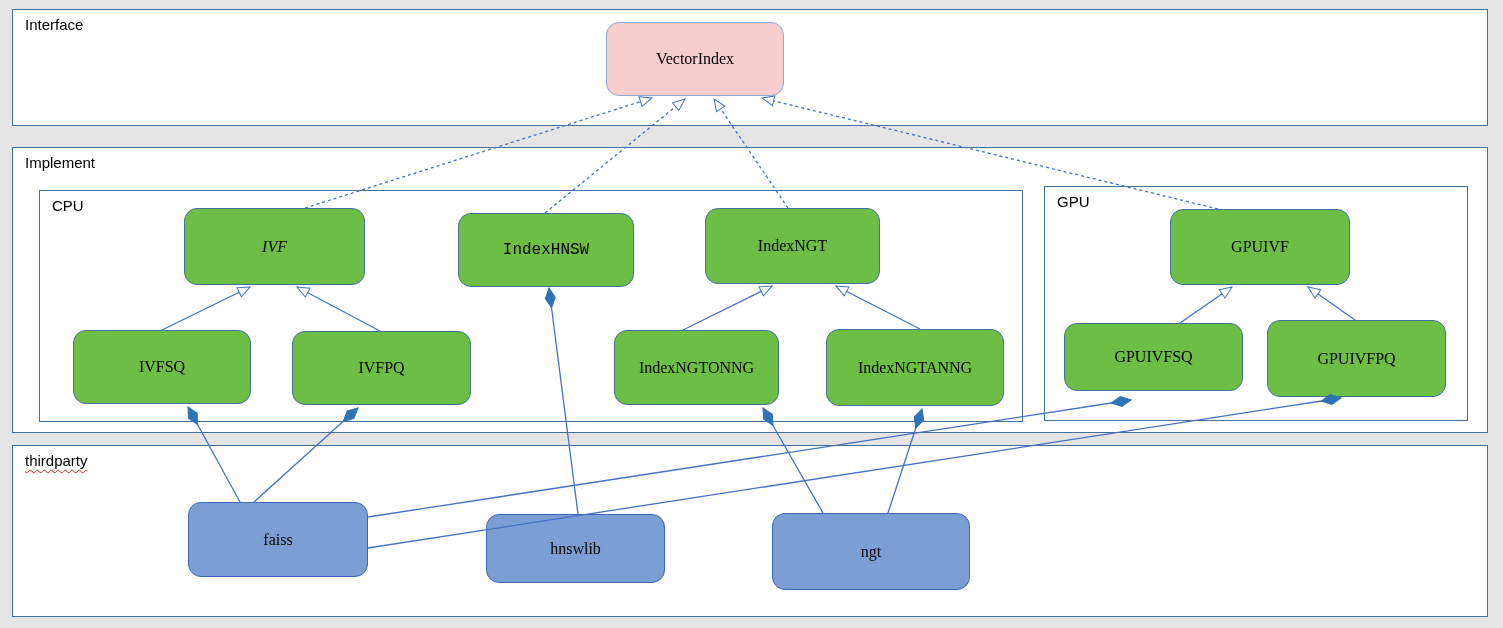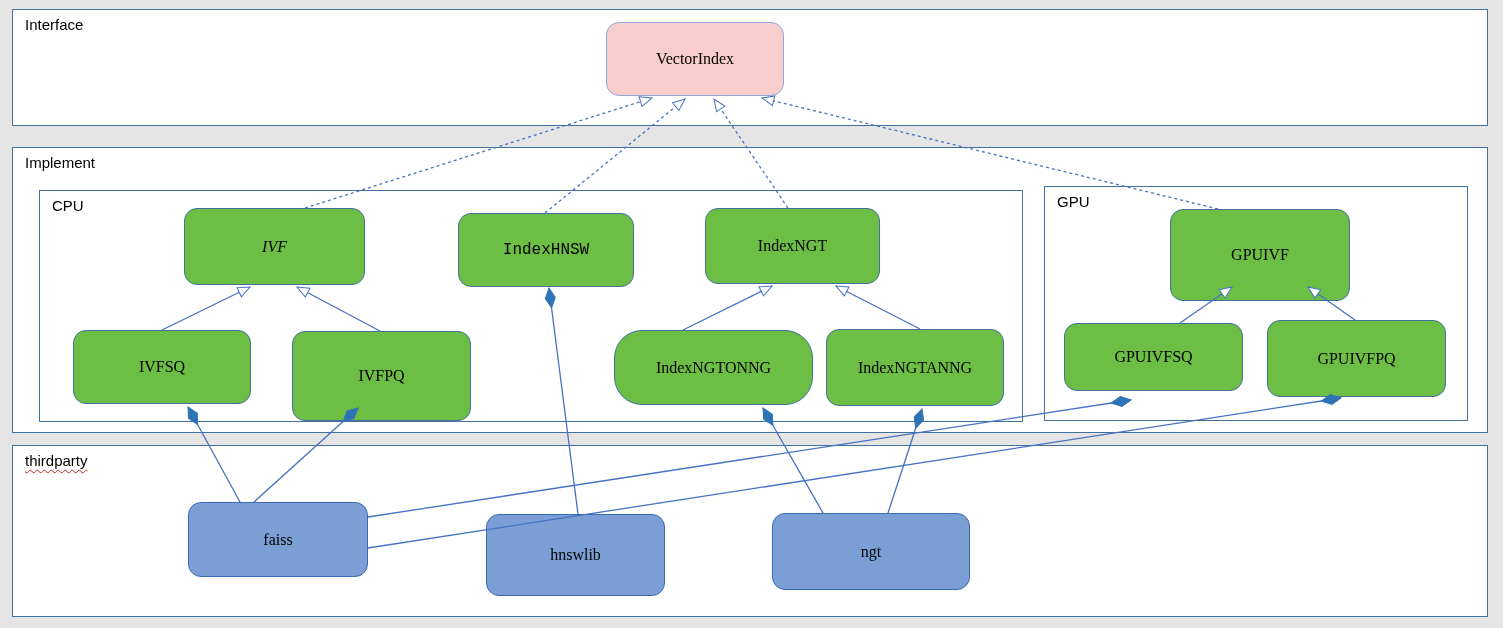--- a/index.html
+++ b/index.html
@@ -46,28 +46,28 @@
   #c-implement {left:12px;  top:147px; width:1476px; height:286px;}
   #c-cpu       {left:39px;  top:190px; width:984px;  height:232px;}
   #c-gpu       {left:1044px;top:186px; width:424px;  height:235px;}
   #c-thirdparty{left:12px;  top:445px; width:1476px; height:172px;}
 
   #n-vectorindex {left:606px; top:22px;  width:178px; height:74px;}
   #n-ivf         {left:184px; top:208px; width:181px; height:77px;font-style:italic;}
   #n-indexhnsw   {left:458px; top:213px; width:176px; height:74px;font-family:Liberation Mono, monospace;}
   #n-indexngt    {left:705px; top:208px; width:175px; height:76px;}
   #n-ivfsq       {left:73px;  top:330px; width:178px; height:74px;}
-  #n-ivfpq       {left:292px; top:331px; width:179px; height:90px;}
-  #n-indexngtonng{left:614px; top:330px; width:199px; height:75px;border-radius:28px;}
+  #n-ivfpq       {left:292px; top:331px; width:179px; height:74px;}
+  #n-indexngtonng{left:614px; top:330px; width:165px; height:75px;}
   #n-indexngtanng{left:826px; top:329px; width:178px; height:77px;font-family:Liberation Serif, serif;}
-  #n-gpuivf      {left:1170px;top:209px; width:180px; height:92px;}
+  #n-gpuivf      {left:1170px;top:209px; width:180px; height:76px;}
   #n-gpuivfsq    {left:1064px;top:323px; width:179px; height:68px;}
   #n-gpuivfpq    {left:1267px;top:320px; width:179px; height:77px;}
   #n-faiss       {left:188px; top:502px; width:180px; height:75px;}
-  #n-hnswlib     {left:486px; top:514px; width:179px; height:82px;font-family:Liberation Serif, serif;}
+  #n-hnswlib     {left:486px; top:514px; width:179px; height:69px;font-family:Liberation Serif, serif;}
   #n-ngt         {left:772px; top:513px; width:198px; height:77px;}
 
   svg.edges{position:absolute;left:0;top:0;width:1503px;height:628px;pointer-events:none;}
   .edge{stroke:var(--lineColor);stroke-width:1.3;fill:none;}
   .edge.dashed{stroke-dasharray:3 3;}
 </style>
 </head>
 <body>
 
 <div class="stage">

